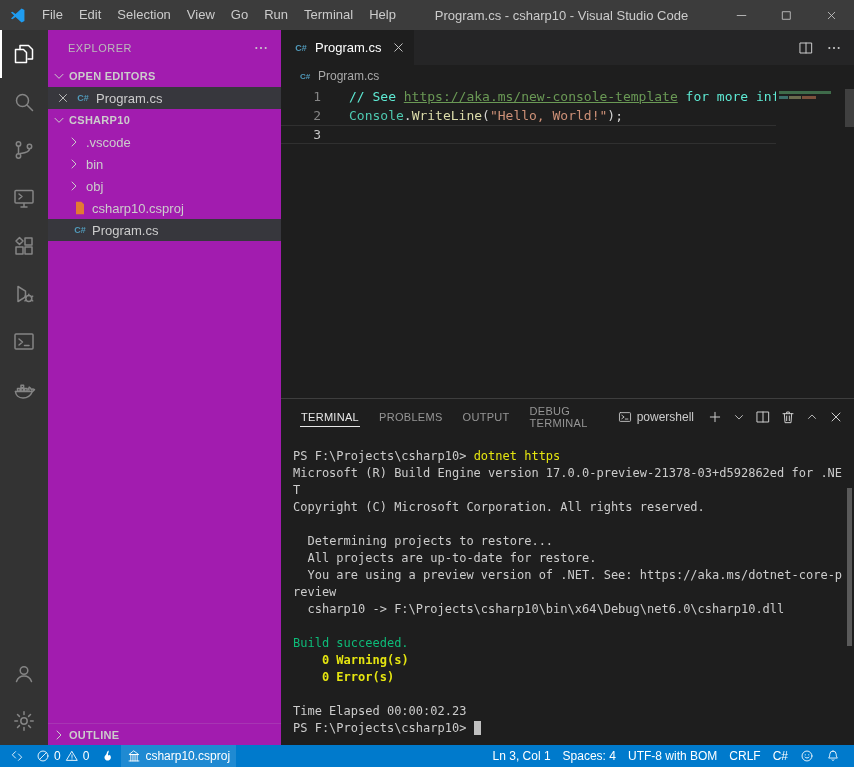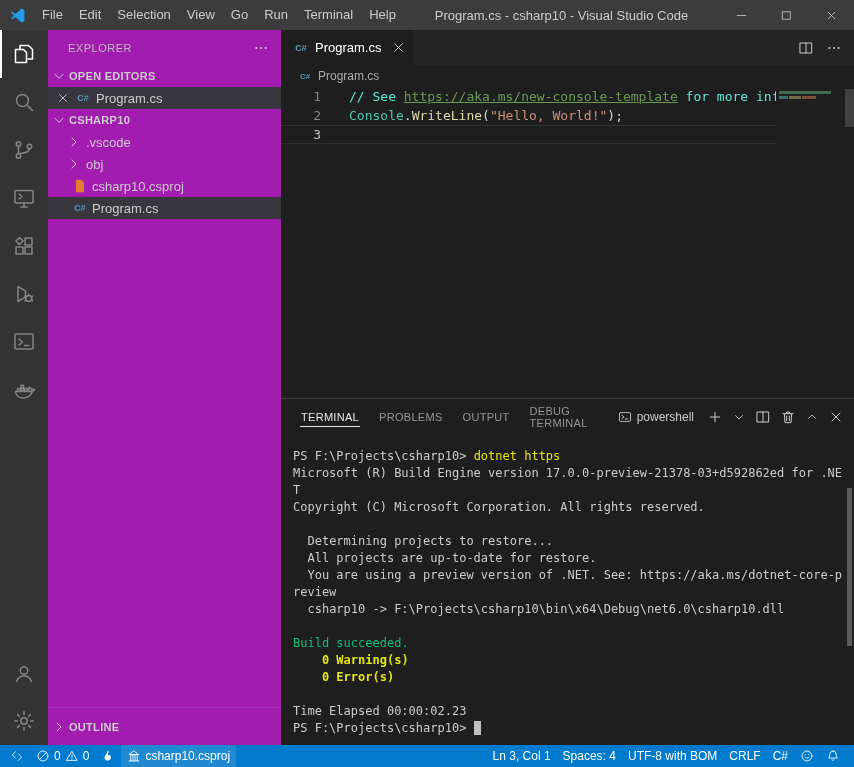--- a/index.html
+++ b/index.html
@@ -47,21 +47,21 @@
   .tree-row { height: 22px; display: flex; align-items: center; padding-left: 18px; gap: 4px; }
   .tree-row.selected { background: #37373d; }
   .tree-row .twisty { width: 16px; height: 16px; color: #cccccc; }
   .tree-indent { width: 2px; }
   .file-icon { width: 16px; height: 16px; display: inline-flex; align-items: center;
     justify-content: center; }
   .cs-badge { display: inline-flex; width: 16px; height: 16px; align-items: center;
     justify-content: center; color: #519aba; font-weight: bold; font-size: 9px; }
   .cs-badge::before { content: "C#"; }
   .sb-spacer { flex: 1; }
-  .sec-header.outline { border-top: 1px solid rgba(204,204,204,.15); height: 38px; }
+  .sec-header.outline { border-top: 1px solid rgba(204,204,204,.15); height: 22px; }
 
   
   .right-col { flex: 1; display: flex; flex-direction: column; min-width: 0; }
   .editor-stack { flex: 0 0 368px; display: flex; flex-direction: column; background: #1e1e1e; min-height: 0; }
   .tabbar { flex: 0 0 35px; background: #252526; display: flex; align-items: stretch; }
   .tab { display: flex; align-items: center; gap: 6px; padding: 0 8px 0 12px;
     background: #1e1e1e; color: #ffffff; font-size: 13px; }
   .tab .tab-close { width: 15px; height: 15px; color: #cccccc; margin-left: 4px; }
   .tab-actions { margin-left: auto; display: flex; align-items: center; gap: 12px;
     padding-right: 12px; color: #cccccc; }
@@ -318,20 +318,28 @@
         <span>CSHARP10</span>
       </div>
       <div id="file-tree">
           <div class="tree-row">
             <span class="icon twisty">
               <svg viewBox="0 0 24 24" fill="none" stroke="currentColor" stroke-width="1.5" stroke-linecap="round" stroke-linejoin="round">
                 <path d="M9 6l6 6-6 6"></path>
               </svg>
             </span>
             <span class="label">.vscode</span>
+          </div>
+          <div class="tree-row">
+            <span class="icon twisty">
+              <svg viewBox="0 0 24 24" fill="none" stroke="currentColor" stroke-width="1.5" stroke-linecap="round" stroke-linejoin="round">
+                <path d="M9 6l6 6-6 6"></path>
+              </svg>
+            </span>
+            <span class="label">bin</span>
           </div>
           <div class="tree-row">
             <span class="icon twisty">
               <svg viewBox="0 0 24 24" fill="none" stroke="currentColor" stroke-width="1.5" stroke-linecap="round" stroke-linejoin="round">
                 <path d="M9 6l6 6-6 6"></path>
               </svg>
             </span>
             <span class="label">obj</span>
           </div>
           <div class="tree-row">

